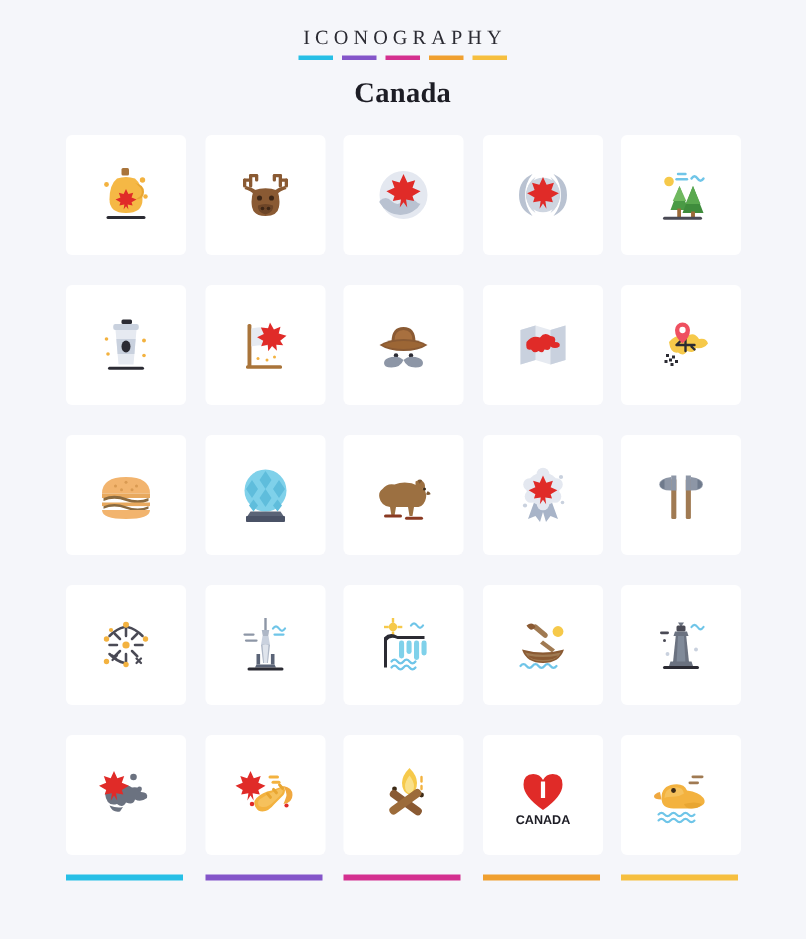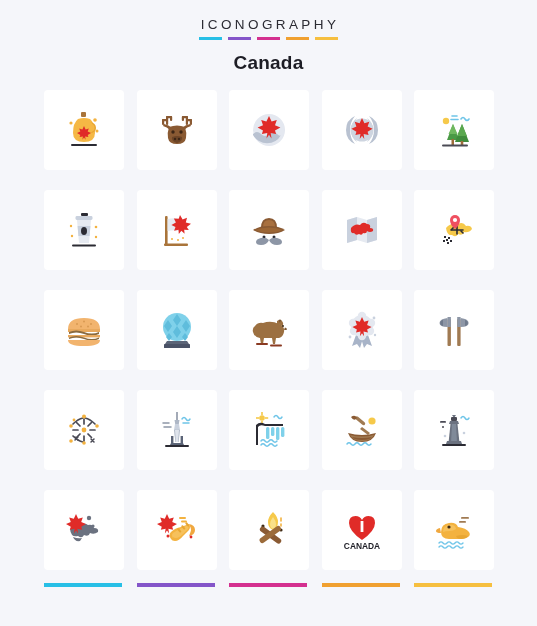--- a/index.html
+++ b/index.html
@@ -18,20 +18,21 @@
     width: 537px;
     height: 626px;
     background: #f5f6fa;
     box-sizing: border-box;
   }
 
   
   .header {
     padding-top: 18px;
     text-align: center;
+    font-family: Liberation Serif, serif;
   }
   .brand-word {
     font-size: 13.5px;
     letter-spacing: 3.4px;
     color: #2b2b33;
     font-weight: 400;
     line-height: 1;
     padding-left: 3px;
   }
   .brand-rules {

